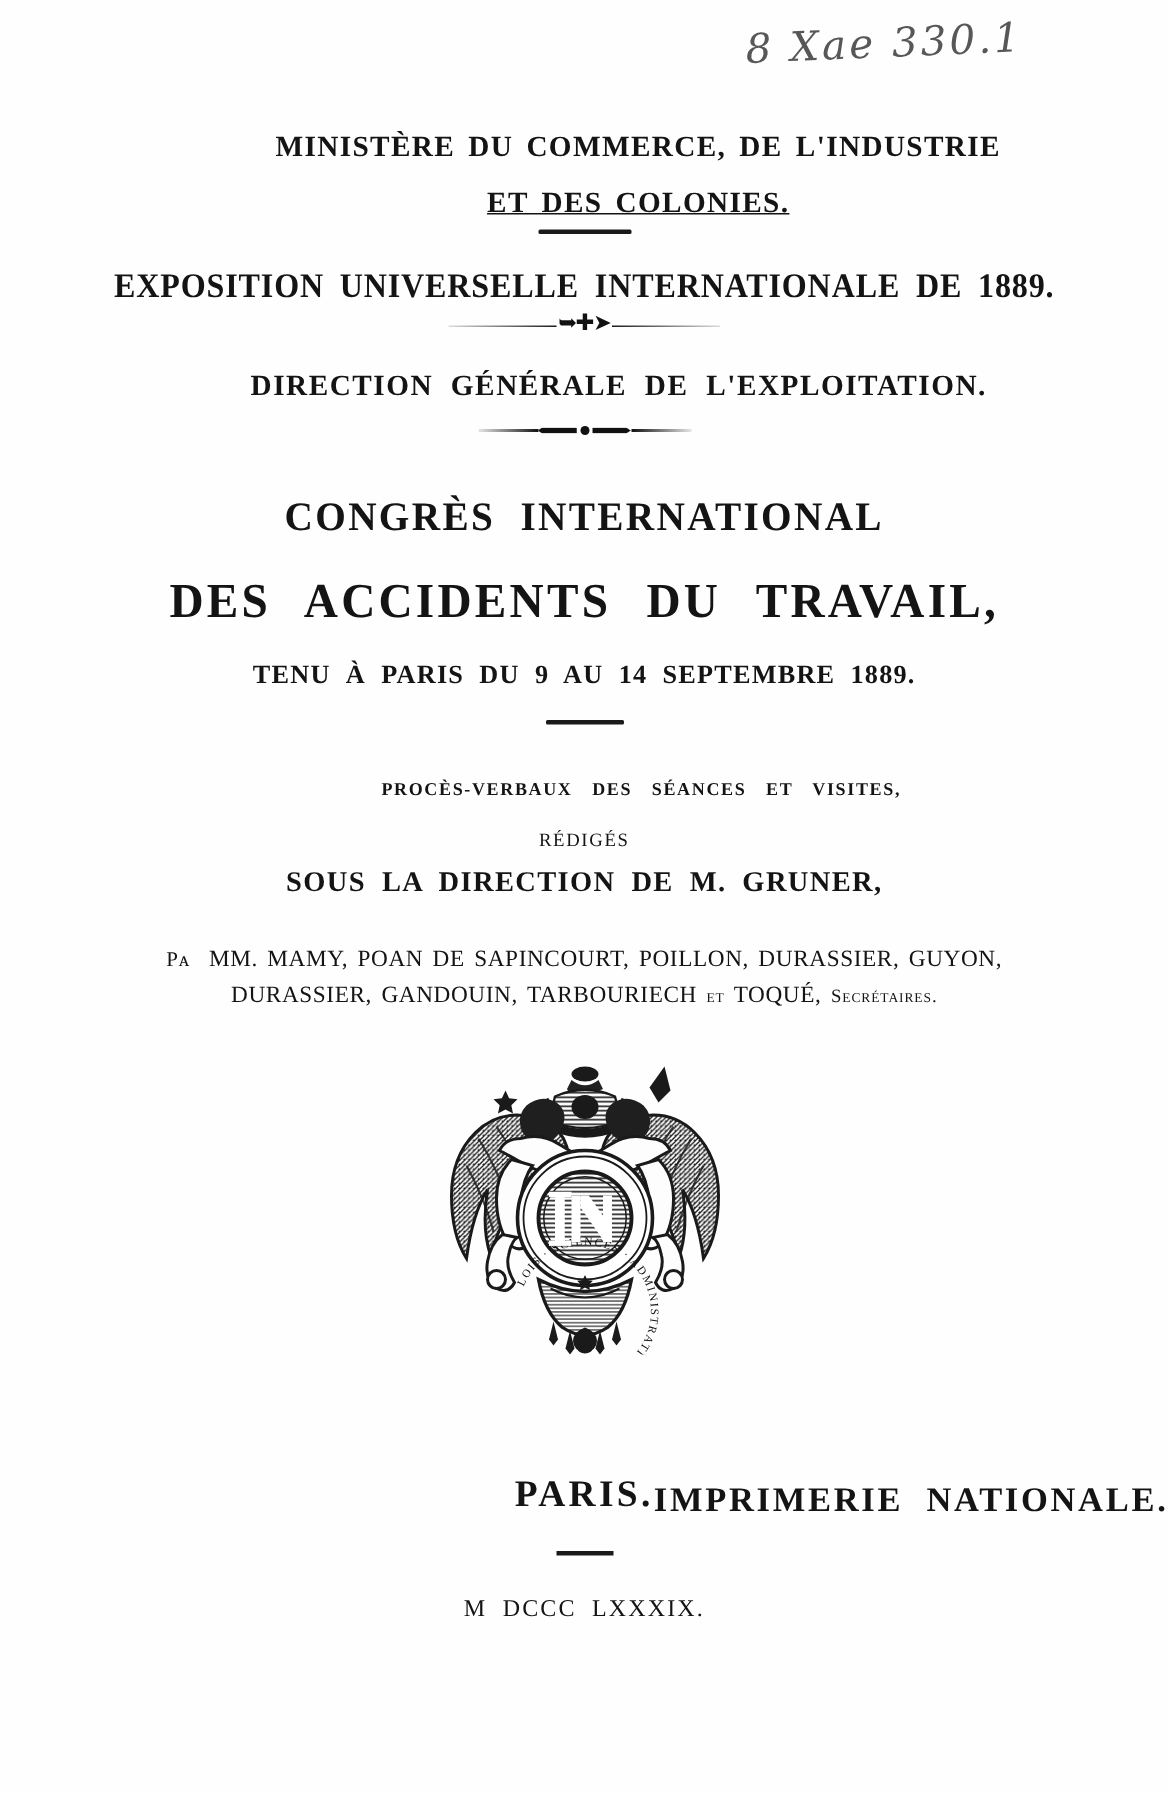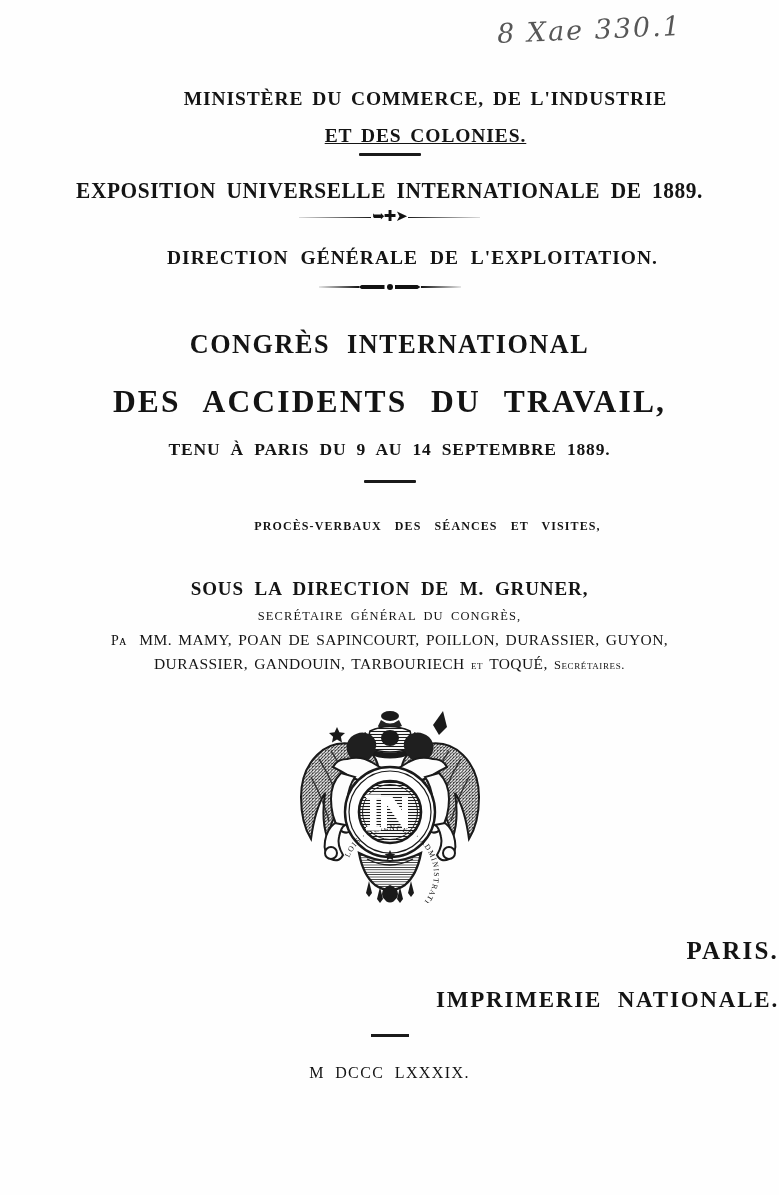--- a/index.html
+++ b/index.html
@@ -276,22 +276,22 @@
 
   <div class="line congres" style="top:329px;">CONGRÈS INTERNATIONAL</div>
   <div class="line accidents" style="top:383px;">DES ACCIDENTS DU TRAVAIL,</div>
   <div class="line tenu" style="top:439px;">TENU À PARIS DU 9 AU 14 SEPTEMBRE 1889.</div>
 
   <div class="rule-wrap" style="top:480px;">
     <div class="rule-plain" style="width:52px;height:2.5px;"></div>
   </div>
 
   <div class="line proces" style="top:519px;">PROCÈS-VERBAUX DES SÉANCES ET VISITES,</div>
+  <div class="line redigés" style="top:553px;">RÉDIGÉS</div>
   <div class="line sousladir" style="top:578px;">SOUS LA DIRECTION DE M. GRUNER,</div>
-  <div class="line secgen" style="top:609px;">SECRÉTAIRE GÉNÉRAL DU CONGRÈS,</div>
 
   <div class="line secretaries" style="top:631px;">
     <span class="sc">Pᴀ</span>&nbsp;&nbsp;<span>MM. MAMY, POAN DE SAPINCOURT, POILLON, DURASSIER, GUYON,</span>
   </div>
   <div class="line secretaries" style="top:655px;">
     <span>DURASSIER, GANDOUIN, TARBOURIECH</span>
     <span class="sc-small">et</span>
     <span>TOQUÉ,</span>
     <span class="sc-small">Secrétaires.</span>
   </div>
@@ -388,21 +388,21 @@
           <path d="M103 184 l3 12 -3 4 -3 -4z"></path>
           <path d="M114 178 l3 12 -3 4 -3 -4z"></path>
         </g>
 
         <path d="M93 182 q8 3 8 9 q0 6 -8 8 q-8 -2 -8 -8 q0 -6 8 -9z" fill="#1a1a1a"></path>
         <ellipse cx="93" cy="196" rx="5" ry="3.4" fill="#1a1a1a"></ellipse>
       </g>
     </svg>
   </div>
 
-  <div class="line paris" style="top:937px;text-align:right;">PARIS.</div>
+  <div class="line paris" style="top:983px;">PARIS.</div>
   <div class="line imprimerie" style="top:987px;text-align:right;">IMPRIMERIE NATIONALE.</div>
 
   <div class="rule-wrap" style="top:1034px;">
     <div class="rule-thin" style="width:38px;height:2.5px;"></div>
   </div>
 
   <div class="line year" style="top:1064px;">M DCCC LXXXIX.</div>
 
 </div>
 

